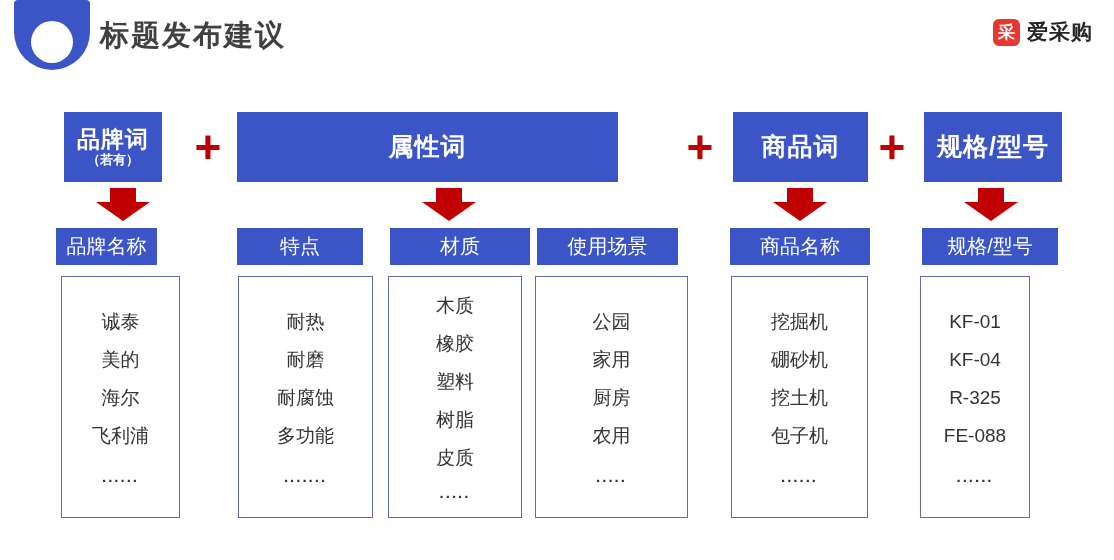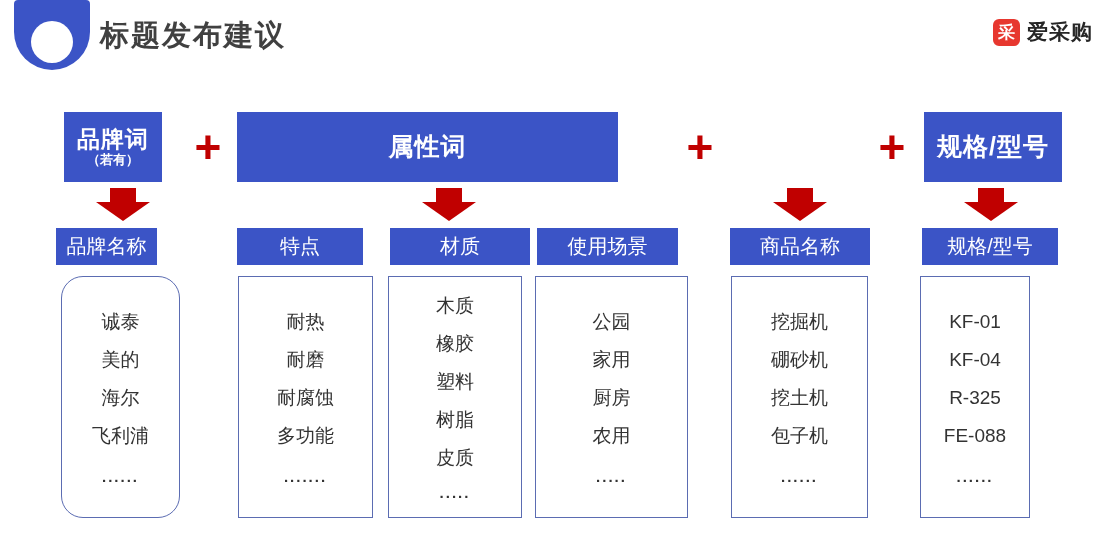--- a/index.html
+++ b/index.html
@@ -58,20 +58,23 @@
 
   <div class="fbox" style="left:64px;width:98px;">
     <span class="main-sm">品牌词</span>
     <span class="sub">（若有）</span>
   </div>
   <div class="plus" style="left:188px;">+</div>
   <div class="fbox" style="left:237px;width:381px;">
     <span>属性词</span>
   </div>
   <div class="plus" style="left:680px;">+</div>
+  <div class="fbox" style="left:733px;width:135px;">
+    <span>商品词</span>
+  </div>
   <div class="plus" style="left:872px;">+</div>
   <div class="fbox" style="left:924px;width:138px;">
     <span>规格/型号</span>
   </div>
 
   <svg class="arrow" style="left:96px;" viewBox="0 0 54 33">
     <rect x="14" y="0" width="26" height="14"></rect>
       <polygon points="0,14 54,14 27,33"></polygon>
   </svg>
   <svg class="arrow" style="left:422px;" viewBox="0 0 54 33">
@@ -87,21 +90,21 @@
       <polygon points="0,14 54,14 27,33"></polygon>
   </svg>
 
   <div class="hbox" style="left:56px;width:101px;">品牌名称</div>
   <div class="hbox" style="left:237px;width:126px;">特点</div>
   <div class="hbox" style="left:390px;width:140px;">材质</div>
   <div class="hbox" style="left:537px;width:141px;">使用场景</div>
   <div class="hbox" style="left:730px;width:140px;">商品名称</div>
   <div class="hbox" style="left:922px;width:136px;">规格/型号</div>
 
-  <div class="cbox" style="left:61px;width:119px;border-radius:22px;">
+  <div class="cbox" style="left:61px;width:119px;">
     <div class="item">诚泰</div>
     <div class="item">美的</div>
     <div class="item">海尔</div>
     <div class="item">飞利浦</div>
     <div class="dots">......</div>
   </div>
   <div class="cbox" style="left:238px;width:135px;">
     <div class="item">耐热</div>
     <div class="item">耐磨</div>
     <div class="item">耐腐蚀</div>

